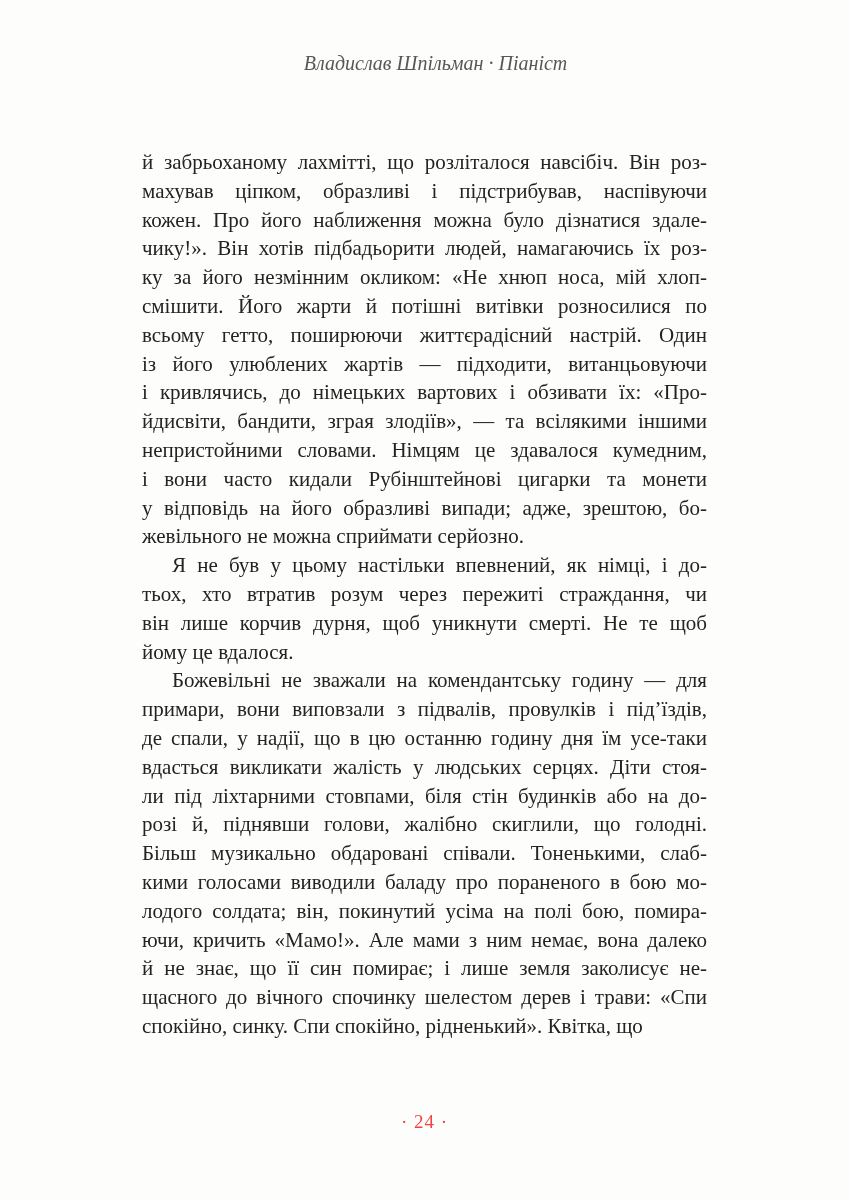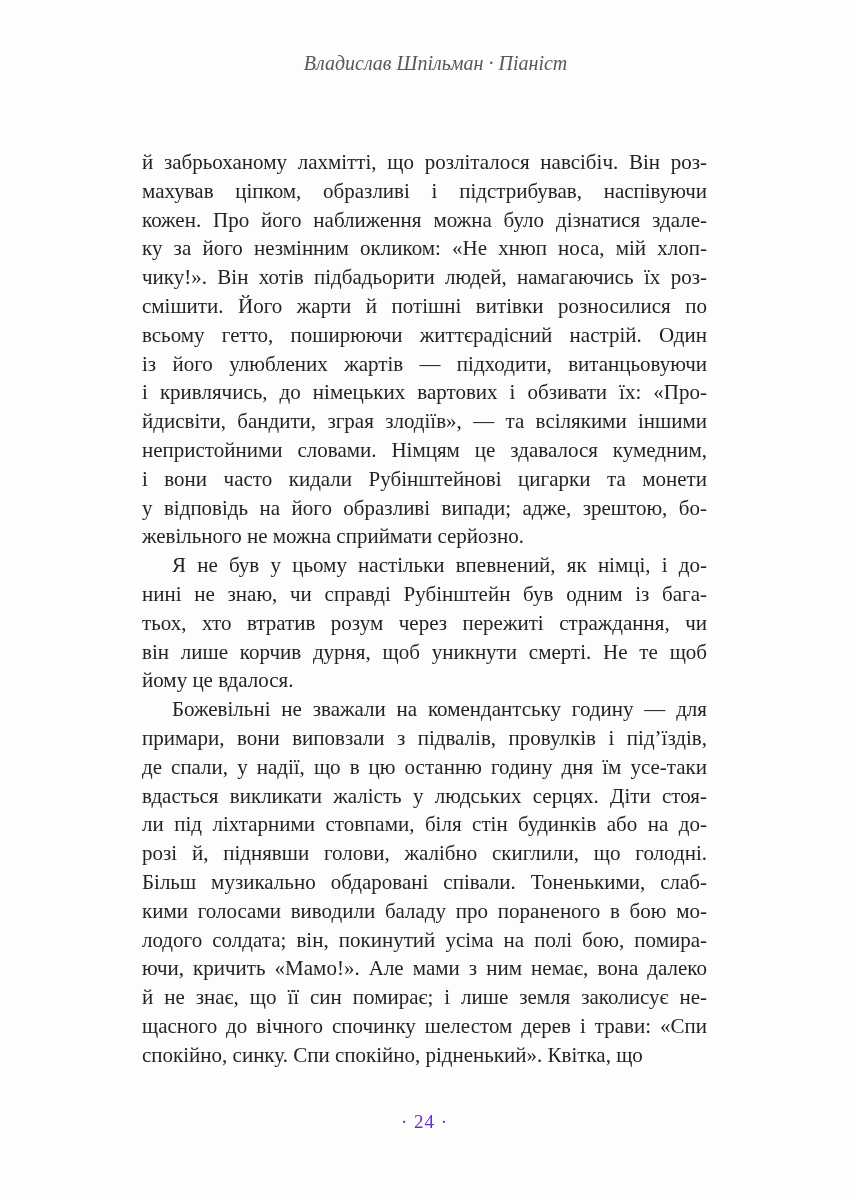--- a/index.html
+++ b/index.html
@@ -50,46 +50,45 @@
     text-indent: 30px;
   }
   .page-number {
     position: absolute;
     top: 1110px;
     left: 0;
     width: 849px;
     text-align: center;
     font-size: 19px;
     line-height: 24px;
-    color: #6d28d9;
+    color: #ef4444;
     letter-spacing: 1px;
   }
 </style>
 </head>
 <body>
 
 <div class="running-header">Владислав Шпільман · Піаніст</div>
 
 <div class="text-block">
     <div class="line">й забрьоханому лахмітті, що розліталося навсібіч. Він роз-</div>
     <div class="line">махував ціпком, образливі і підстрибував, наспівуючи</div>
     <div class="line">кожен. Про його наближення можна було дізнатися здале-</div>
+    <div class="line">чику!». Він хотів підбадьорити людей, намагаючись їх роз-</div>
     <div class="line">ку за його незмінним окликом: «Не хнюп носа, мій хлоп-</div>
-    <div class="line">чику!». Він хотів підбадьорити людей, намагаючись їх роз-</div>
     <div class="line">смішити. Його жарти й потішні витівки розносилися по</div>
     <div class="line">всьому гетто, поширюючи життєрадісний настрій. Один</div>
     <div class="line">із його улюблених жартів — підходити, витанцьовуючи</div>
     <div class="line">і кривлячись, до німецьких вартових і обзивати їх: «Про-</div>
     <div class="line">йдисвіти, бандити, зграя злодіїв», — та всілякими іншими</div>
     <div class="line">непристойними словами. Німцям це здавалося кумедним,</div>
     <div class="line">і вони часто кидали Рубінштейнові цигарки та монети</div>
     <div class="line">у відповідь на його образливі випади; адже, зрештою, бо-</div>
     <div class="line para-end">жевільного не можна сприймати серйозно.</div>
     <div class="line indent">Я не був у цьому настільки впевнений, як німці, і до-</div>
-    <div class="line">нині не знаю, чи справді Рубінштейн був одним із бага-</div>
     <div class="line">тьох, хто втратив розум через пережиті страждання, чи</div>
     <div class="line">він лише корчив дурня, щоб уникнути смерті. Не те щоб</div>
     <div class="line para-end">йому це вдалося.</div>
     <div class="line indent">Божевільні не зважали на комендантську годину — для</div>
     <div class="line">примари, вони виповзали з підвалів, провулків і під’їздів,</div>
     <div class="line">де спали, у надії, що в цю останню годину дня їм усе-таки</div>
     <div class="line">вдасться викликати жалість у людських серцях. Діти стоя-</div>
     <div class="line">ли під ліхтарними стовпами, біля стін будинків або на до-</div>
     <div class="line">розі й, піднявши голови, жалібно скиглили, що голодні.</div>
     <div class="line">Більш музикально обдаровані співали. Тоненькими, слаб-</div>

